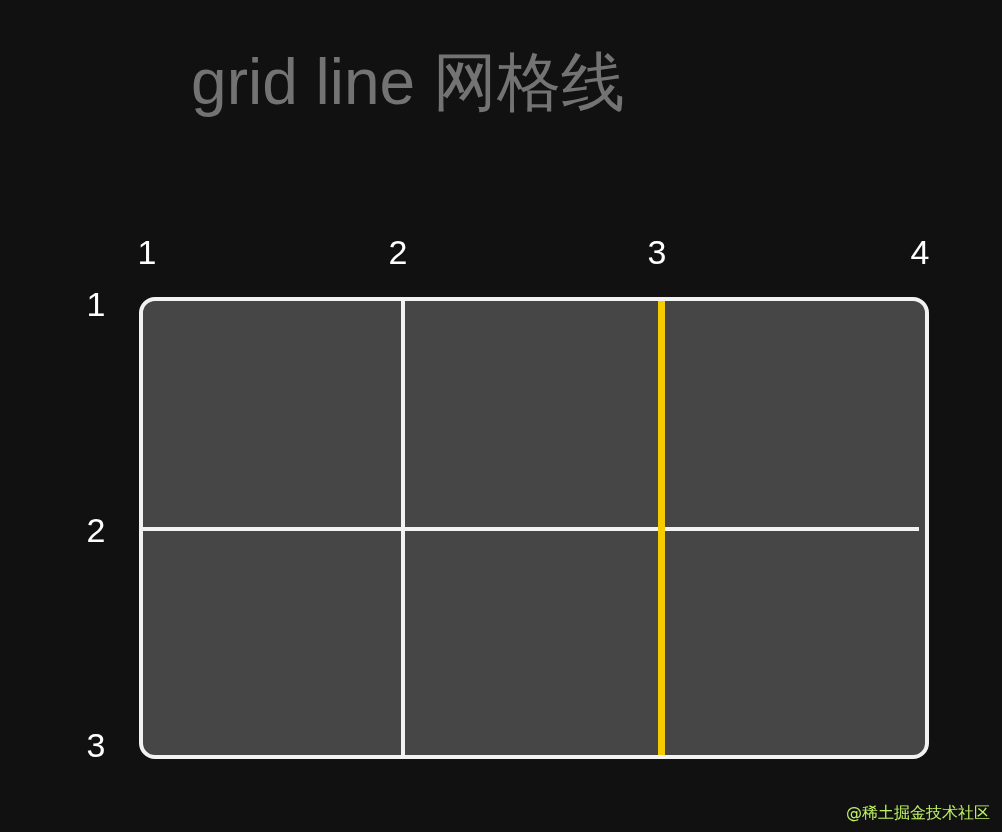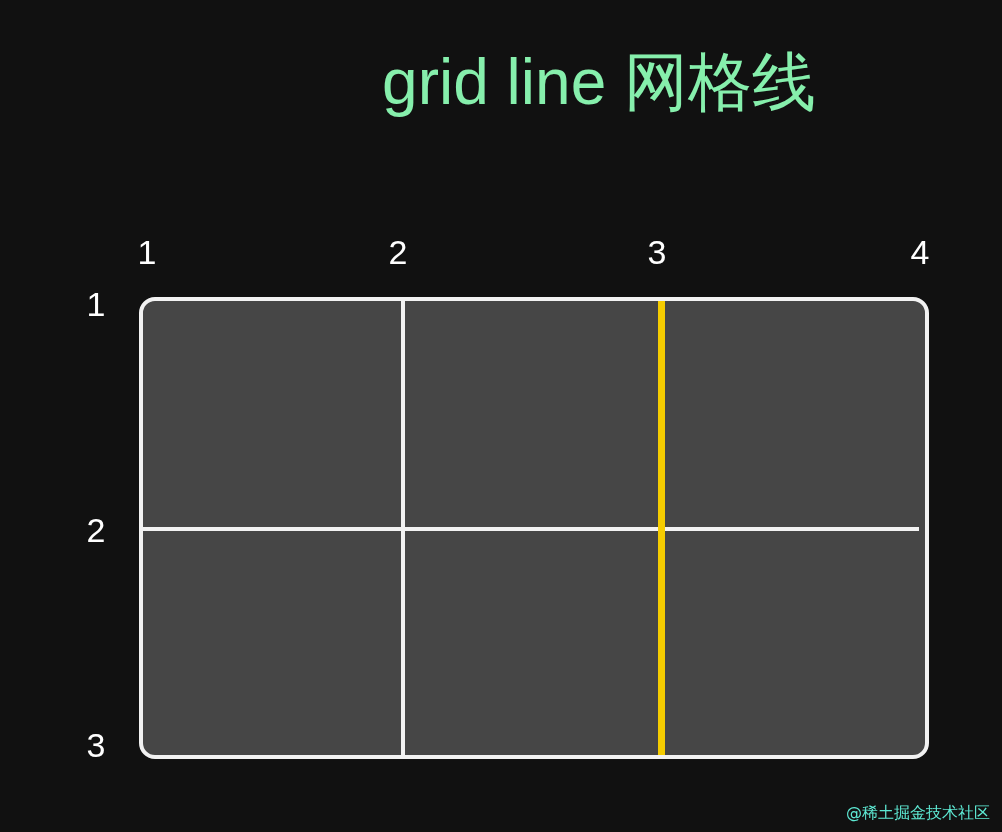--- a/index.html
+++ b/index.html
@@ -1,35 +1,35 @@
 <!DOCTYPE html>
 <html><head>
 <meta charset="utf-8">
 <style>
   html, body { margin: 0; padding: 0; }
   body {
     width: 1002px; height: 832px; background: #111111; position: relative; overflow: hidden;
     font-family: "Liberation Sans", "DejaVu Sans", sans-serif; color: #ffffff;
   }
   .title {
-    position: absolute; left: 0; width: 816px; top: 42px; text-align: right;
-    font-size: 64px; line-height: 80px; color: #86efac; letter-spacing: 0px;
+    position: absolute; left: 0; width: 816px; top: 42px; text-align: center;
+    font-size: 64px; line-height: 80px; color: #737373; letter-spacing: 0px;
   }
   .grid-box {
     position: absolute; left: 139px; top: 297px; width: 782px; height: 454px;
     background: #464646; border: 4px solid #f2f2f2; border-radius: 16px;
   }
   .vline { position: absolute; top: 0; bottom: 0; width: 4px; background: #f2f2f2; }
   .hline { position: absolute; left: 0; right: 6px; height: 4px; background: #f2f2f2; }
   .yline { position: absolute; top: 0; bottom: 0; width: 7px; background: #f5cc00; z-index: 2; }
   .label {
     position: absolute; font-size: 34px; line-height: 34px; color: #ffffff; transform: translate(-50%, -50%);
   }
   .watermark {
-    position: absolute; right: 12px; bottom: 8px; font-size: 16px; color: #5eead4;
+    position: absolute; right: 12px; bottom: 8px; font-size: 16px; color: #bef264;
     font-family: "DejaVu Sans", sans-serif;
   }
 </style>
 </head>
 <body>
 
 <div class="title">grid line 网格线</div>
 
 <div class="label" style="left:147px; top:252px;">1</div>
 <div class="label" style="left:398px; top:252px;">2</div>

